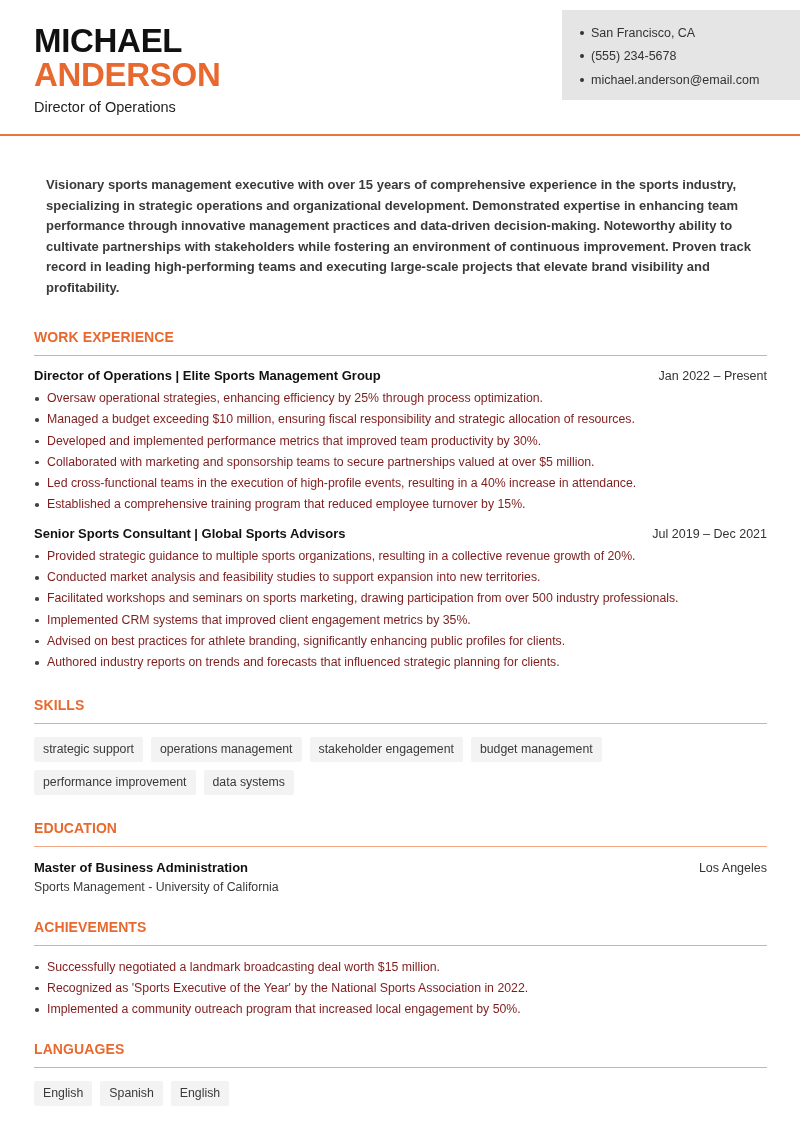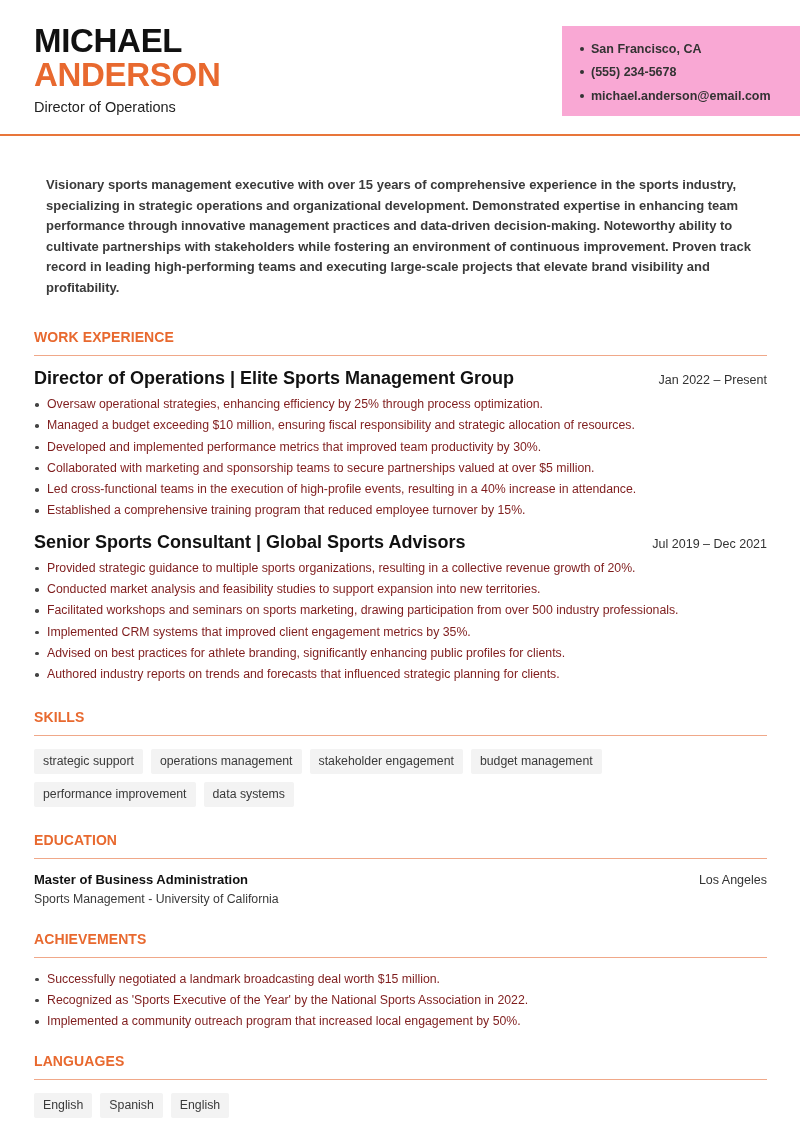--- a/index.html
+++ b/index.html
@@ -4,33 +4,33 @@
 <style>
   html, body { margin: 0; padding: 0; background: #ffffff; }
   body { width: 800px; height: 1130px; position: relative; overflow: hidden;
          font-family: "Liberation Sans", "DejaVu Sans", sans-serif; color: #333333; }
 
   .header { position: relative; height: 136px; border-bottom: 2px solid #e8763a; box-sizing: border-box; }
   .name-first { position: absolute; left: 34px; top: 23px; font-size: 33px; font-weight: 700; color: #111111; letter-spacing: -0.3px; line-height: 36px; }
   .name-last { position: absolute; left: 34px; top: 57px; font-size: 33px; font-weight: 700; color: #e8692f; letter-spacing: -0.3px; line-height: 36px; }
   .job-title { position: absolute; left: 34px; top: 99px; font-size: 14.5px; color: #222222; }
 
-  .contact-box { position: absolute; left: 562px; top: 26px; width: 238px; height: 90px; background: #f9a8d4; box-sizing: border-box; padding: 11px 0 0 18px; font-weight: bold; }
+  .contact-box { position: absolute; left: 562px; top: 10px; width: 238px; height: 90px; background: #e5e5e5; box-sizing: border-box; padding: 11px 0 0 18px; }
   .contact-item { display: flex; align-items: center; font-size: 12.5px; color: #333; height: 23.5px; }
   .contact-item .dot { width: 4px; height: 4px; background: #333; border-radius: 50%; margin-right: 7px; flex: none; }
 
   .content { position: absolute; left: 34px; top: 163px; width: 733px; }
 
   .summary { font-size: 13px; line-height: 20.5px; color: #3a3a3a; margin: 12px; font-weight: bold; }
 
   .section-title { font-size: 14px; font-weight: 700; color: #e8692f; margin: 0; letter-spacing: 0.1px; }
   .section-rule { height: 0; border-top: 1.5px solid #f0a889; margin-top: 10px; }
 
   .job-head { display: flex; justify-content: space-between; align-items: baseline; }
-  .job-role { font-size: 18px; font-weight: 700; color: #111; }
+  .job-role { font-size: 13px; font-weight: 700; color: #111; }
   .job-date { font-size: 12.5px; color: #333; }
 
   ul.bullets { list-style: none; margin: 0; padding: 0; }
   ul.bullets li { position: relative; padding-left: 13px; font-size: 12.3px; color: #7f1d1d; height: 21.3px; line-height: 21.3px; white-space: nowrap; }
   ul.bullets li::before { content: ""; position: absolute; left: 1px; top: 9px; width: 3.5px; height: 3.5px; background: #444; border-radius: 50%; }
 
   .tags { display: flex; flex-wrap: wrap; gap: 8px 8px; }
   .tag { background: #f3f3f3; padding: 0 9px; height: 25px; line-height: 25px; font-size: 12.3px; color: #3a3a3a; border-radius: 2px; }
 
   .edu-head { display: flex; justify-content: space-between; align-items: baseline; }

